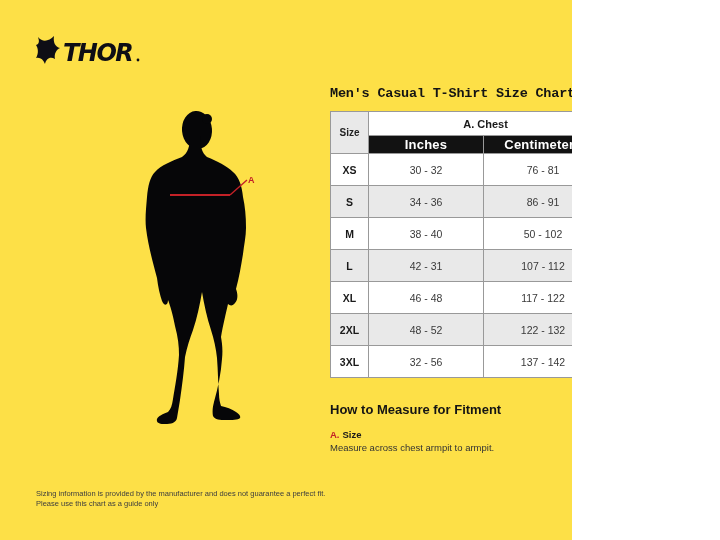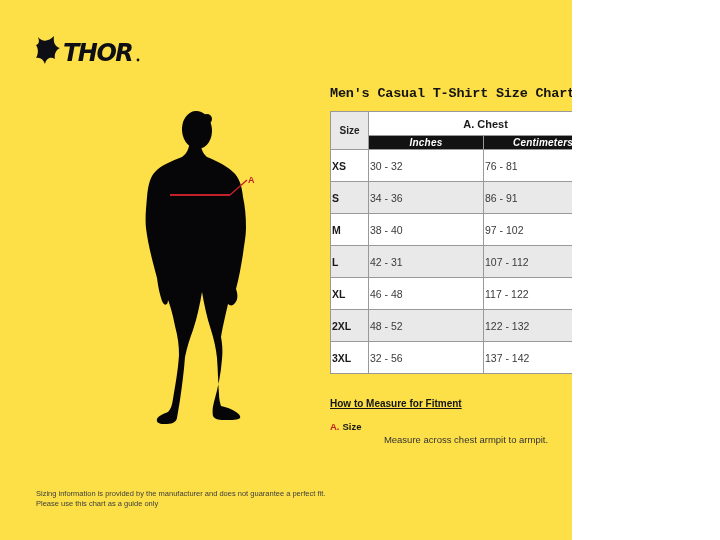--- a/index.html
+++ b/index.html
@@ -11,33 +11,33 @@
   .logo{position:absolute;left:34px;top:34px;width:110px;height:34px;}
   
   .figure{position:absolute;left:140px;top:106px;width:130px;height:330px;}
   
   .content{position:absolute;left:330px;top:86px;width:272px;}
   .chart-title{font-size:13.5px;font-weight:bold;color:#141414;letter-spacing:-0.2px;margin:0 0 10px 0;font-family:Liberation Mono, monospace;}
   table.size-table{border-collapse:collapse;width:272px;table-layout:fixed;}
   table.size-table td,table.size-table th{border:1px solid #999999;}
   th.size-head{width:38px;background:#e9e9e9;font-size:10px;font-weight:bold;color:#222;}
   th.group-head{background:#ffffff;font-size:11px;font-weight:bold;color:#1a1a1a;height:21px;}
-  th.unit-head{background:#121212;color:#ffffff;font-size:10px;font-weight:bold;height:11px;
-               border-left:2px solid #ffffff;border-right:2px solid #ffffff;letter-spacing:0.2px;font-style:italic;}
+  th.unit-head{background:#121212;color:#ffffff;font-size:13px;font-weight:bold;height:11px;
+               border-left:2px solid #ffffff;border-right:2px solid #ffffff;letter-spacing:0.2px;}
   col.c-in{width:115px;} col.c-cm{width:119px;}
   tr.data-row{height:32px;}
-  tr.data-row td{font-size:10.5px;text-align:left;color:#3a3a3a;background:#ffffff;}
+  tr.data-row td{font-size:10.5px;text-align:center;color:#3a3a3a;background:#ffffff;}
   tr.data-row td.size-cell{font-weight:bold;color:#1a1a1a;}
   tr.data-row.shaded td{background:#e9e9e9;}
   
   .measure-section{margin-top:24px;}
-  .measure-heading{font-size:10px;font-weight:bold;color:#141414;margin:0 0 12px 0;text-decoration:underline;}
+  .measure-heading{font-size:13px;font-weight:bold;color:#141414;margin:0 0 12px 0;}
   .measure-item-title{font-size:9.5px;font-weight:bold;color:#1a1a1a;margin-bottom:2px;}
   .measure-key{color:#c32127;margin-right:3px;}
-  .measure-desc{font-size:9.5px;color:#333333;text-align:center;}
+  .measure-desc{font-size:9.5px;color:#333333;}
   
   .disclaimer{position:absolute;left:36px;top:489px;font-size:7.5px;line-height:10px;color:#3d3d3d;}
 </style>
 </head>
 <body>
 
 <div class="canvas">
 
   <div class="logo">
     <svg width="110" height="34" viewBox="0 0 110 34">
@@ -128,21 +128,21 @@
         <td>76 - 81</td>
       </tr>
       <tr class="data-row shaded">
         <td class="size-cell">S</td>
         <td>34 - 36</td>
         <td>86 - 91</td>
       </tr>
       <tr class="data-row">
         <td class="size-cell">M</td>
         <td>38 - 40</td>
-        <td>97 - 102</td>
+        <td>50 - 102</td>
       </tr>
       <tr class="data-row shaded">
         <td class="size-cell">L</td>
         <td>42 - 31</td>
         <td>107 - 112</td>
       </tr>
       <tr class="data-row">
         <td class="size-cell">XL</td>
         <td>46 - 48</td>
         <td>117 - 122</td>

